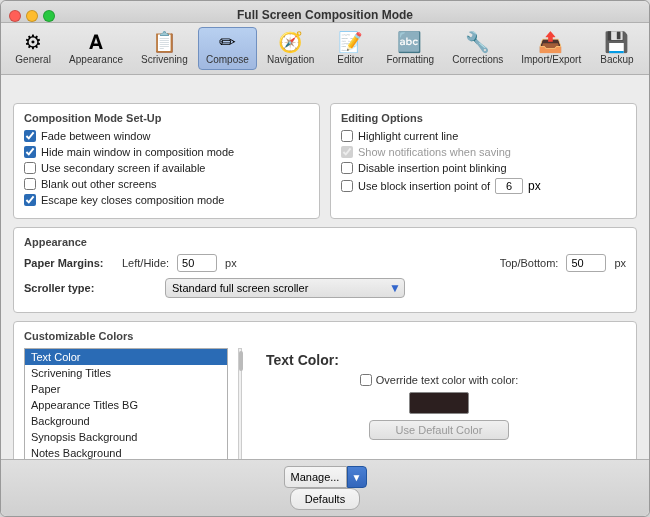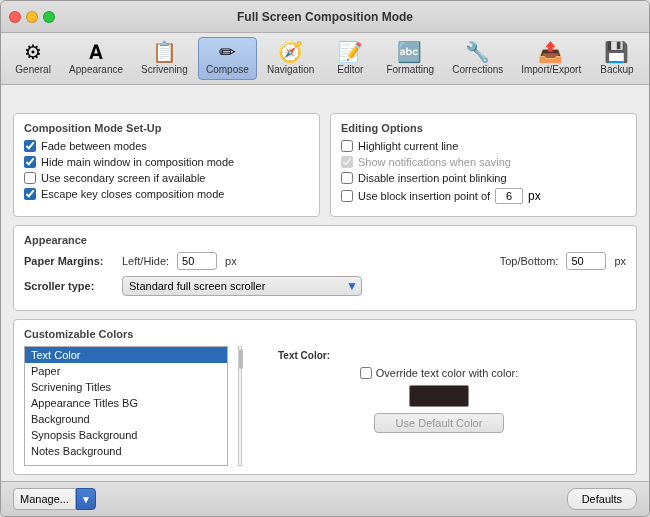--- a/index.html
+++ b/index.html
@@ -15,26 +15,26 @@
       width: 650px;
       height: 517px;
       background: #ececec;
       border-radius: 6px;
       border: 1px solid #999;
       display: flex;
       flex-direction: column;
       box-shadow: 0 2px 12px rgba(0,0,0,0.3);
     }
     .title-bar {
-      height: 32px;
+      height: 22px;
       background: linear-gradient(to bottom, #e0e0e0, #d0d0d0);
       border-bottom: 1px solid #b0b0b0;
       border-radius: 6px 6px 0 0;
       display: flex;
-      align-items: center;
+      align-items: flex-end;
       justify-content: center;
       position: relative;
     }
     .traffic-lights {
       position: absolute;
       left: 8px;
       display: flex;
       gap: 5px;
       align-items: center;
     }
@@ -154,20 +154,21 @@
       background: white;
     }
     .px-label { font-size: 11px; color: #333; }
     .margin-sublabel {
       font-size: 11px;
       color: #333;
     }
     .select-wrapper {
       position: relative;
       display: inline-block;
+      margin-left: 43px;
     }
     select {
       appearance: none;
       -webkit-appearance: none;
       height: 20px;
       border: 1px solid #aaa;
       border-radius: 4px;
       padding: 0 20px 0 6px;
       font-size: 11px;
       background: linear-gradient(to bottom, #f0f0f0, #e0e0e0);
@@ -213,41 +214,41 @@
     }
     .color-right {
       flex: 1;
       display: flex;
       flex-direction: column;
       align-items: center;
       gap: 6px;
       padding-top: 4px;
     }
     .color-right-title {
-      font-size: 10px;
+      font-size: 14px;
       font-weight: 600;
       color: #333;
       align-self: flex-start;
-      margin-left: 26px;
+      margin-left: 14px;
     }
     .override-row {
       display: flex;
       align-items: center;
       gap: 4px;
     }
     .override-row label { font-size: 11px; color: #333; }
     .color-swatch {
       width: 60px;
       height: 22px;
       background: #2c1f1f;
       border: 1px solid #888;
       border-radius: 2px;
     }
     .use-default-btn {
-      width: 130px;
+      width: 140px;
       height: 20px;
       background: linear-gradient(to bottom, #f0f0f0, #e0e0e0);
       border: 1px solid #aaa;
       border-radius: 4px;
       font-size: 11px;
       color: #999;
       cursor: not-allowed;
       display: flex;
       align-items: center;
       justify-content: center;
@@ -259,20 +260,21 @@
       padding: 8px 10px;
     }
     .bottom-bar {
       display: flex;
       align-items: center;
       justify-content: space-between;
       padding: 6px 12px;
       background: linear-gradient(to bottom, #e0e0e0, #d0d0d0);
       border-top: 1px solid #b0b0b0;
       border-radius: 0 0 6px 6px;
+      flex-direction: column;
     }
     .manage-wrapper {
       display: flex;
       align-items: center;
       gap: 0;
     }
     .manage-arrow-btn {
       width: 20px;
       height: 22px;
       background: linear-gradient(to bottom, #4a80d4, #3366bb);
@@ -353,29 +355,33 @@
   </div>
 
   <div class="content">
 
     <div class="two-col">
 
       <div class="section left-section">
         <div class="section-title">Composition Mode Set-Up</div>
         <div class="checkbox-row">
           <input type="checkbox" checked="" style="">
-          <label>Fade between modes</label>
+          <label>Fade between window</label>
         </div>
         <div class="checkbox-row">
           <input type="checkbox" checked="" style="">
           <label>Hide main window in composition mode</label>
         </div>
         <div class="checkbox-row">
           <input type="checkbox" style="">
           <label>Use secondary screen if available</label>
+        </div>
+        <div class="checkbox-row">
+          <input type="checkbox" style="">
+          <label>Blank out other screens</label>
         </div>
         <div class="checkbox-row">
           <input type="checkbox" checked="" style="">
           <label>Escape key closes composition mode</label>
         </div>
       </div>
 
       <div class="section right-section">
         <div class="section-title">Editing Options</div>
         <div class="checkbox-row">
@@ -421,22 +427,22 @@
           <span class="select-arrow">▼</span>
         </div>
       </div>
     </div>
 
     <div class="colors-section">
       <div class="section-title">Customizable Colors</div>
       <div class="colors-inner">
         <div class="color-list">
           <div class="color-list-item selected">Text Color</div>
+          <div class="color-list-item">Scrivening Titles</div>
           <div class="color-list-item">Paper</div>
-          <div class="color-list-item">Scrivening Titles</div>
           <div class="color-list-item">Appearance Titles BG</div>
           <div class="color-list-item">Background</div>
           <div class="color-list-item">Synopsis Background</div>
           <div class="color-list-item">Notes Background</div>
         </div>
         <div style="width:4px;display:flex;flex-direction:column;justify-content:flex-start;background:#f0f0f0;border:1px solid #ccc;">
           <div style="width:4px;height:20px;background:#bbb;border-radius:2px;margin:2px auto;"></div>
         </div>
         <div class="color-right">
           <div class="color-right-title">Text Color:</div>

